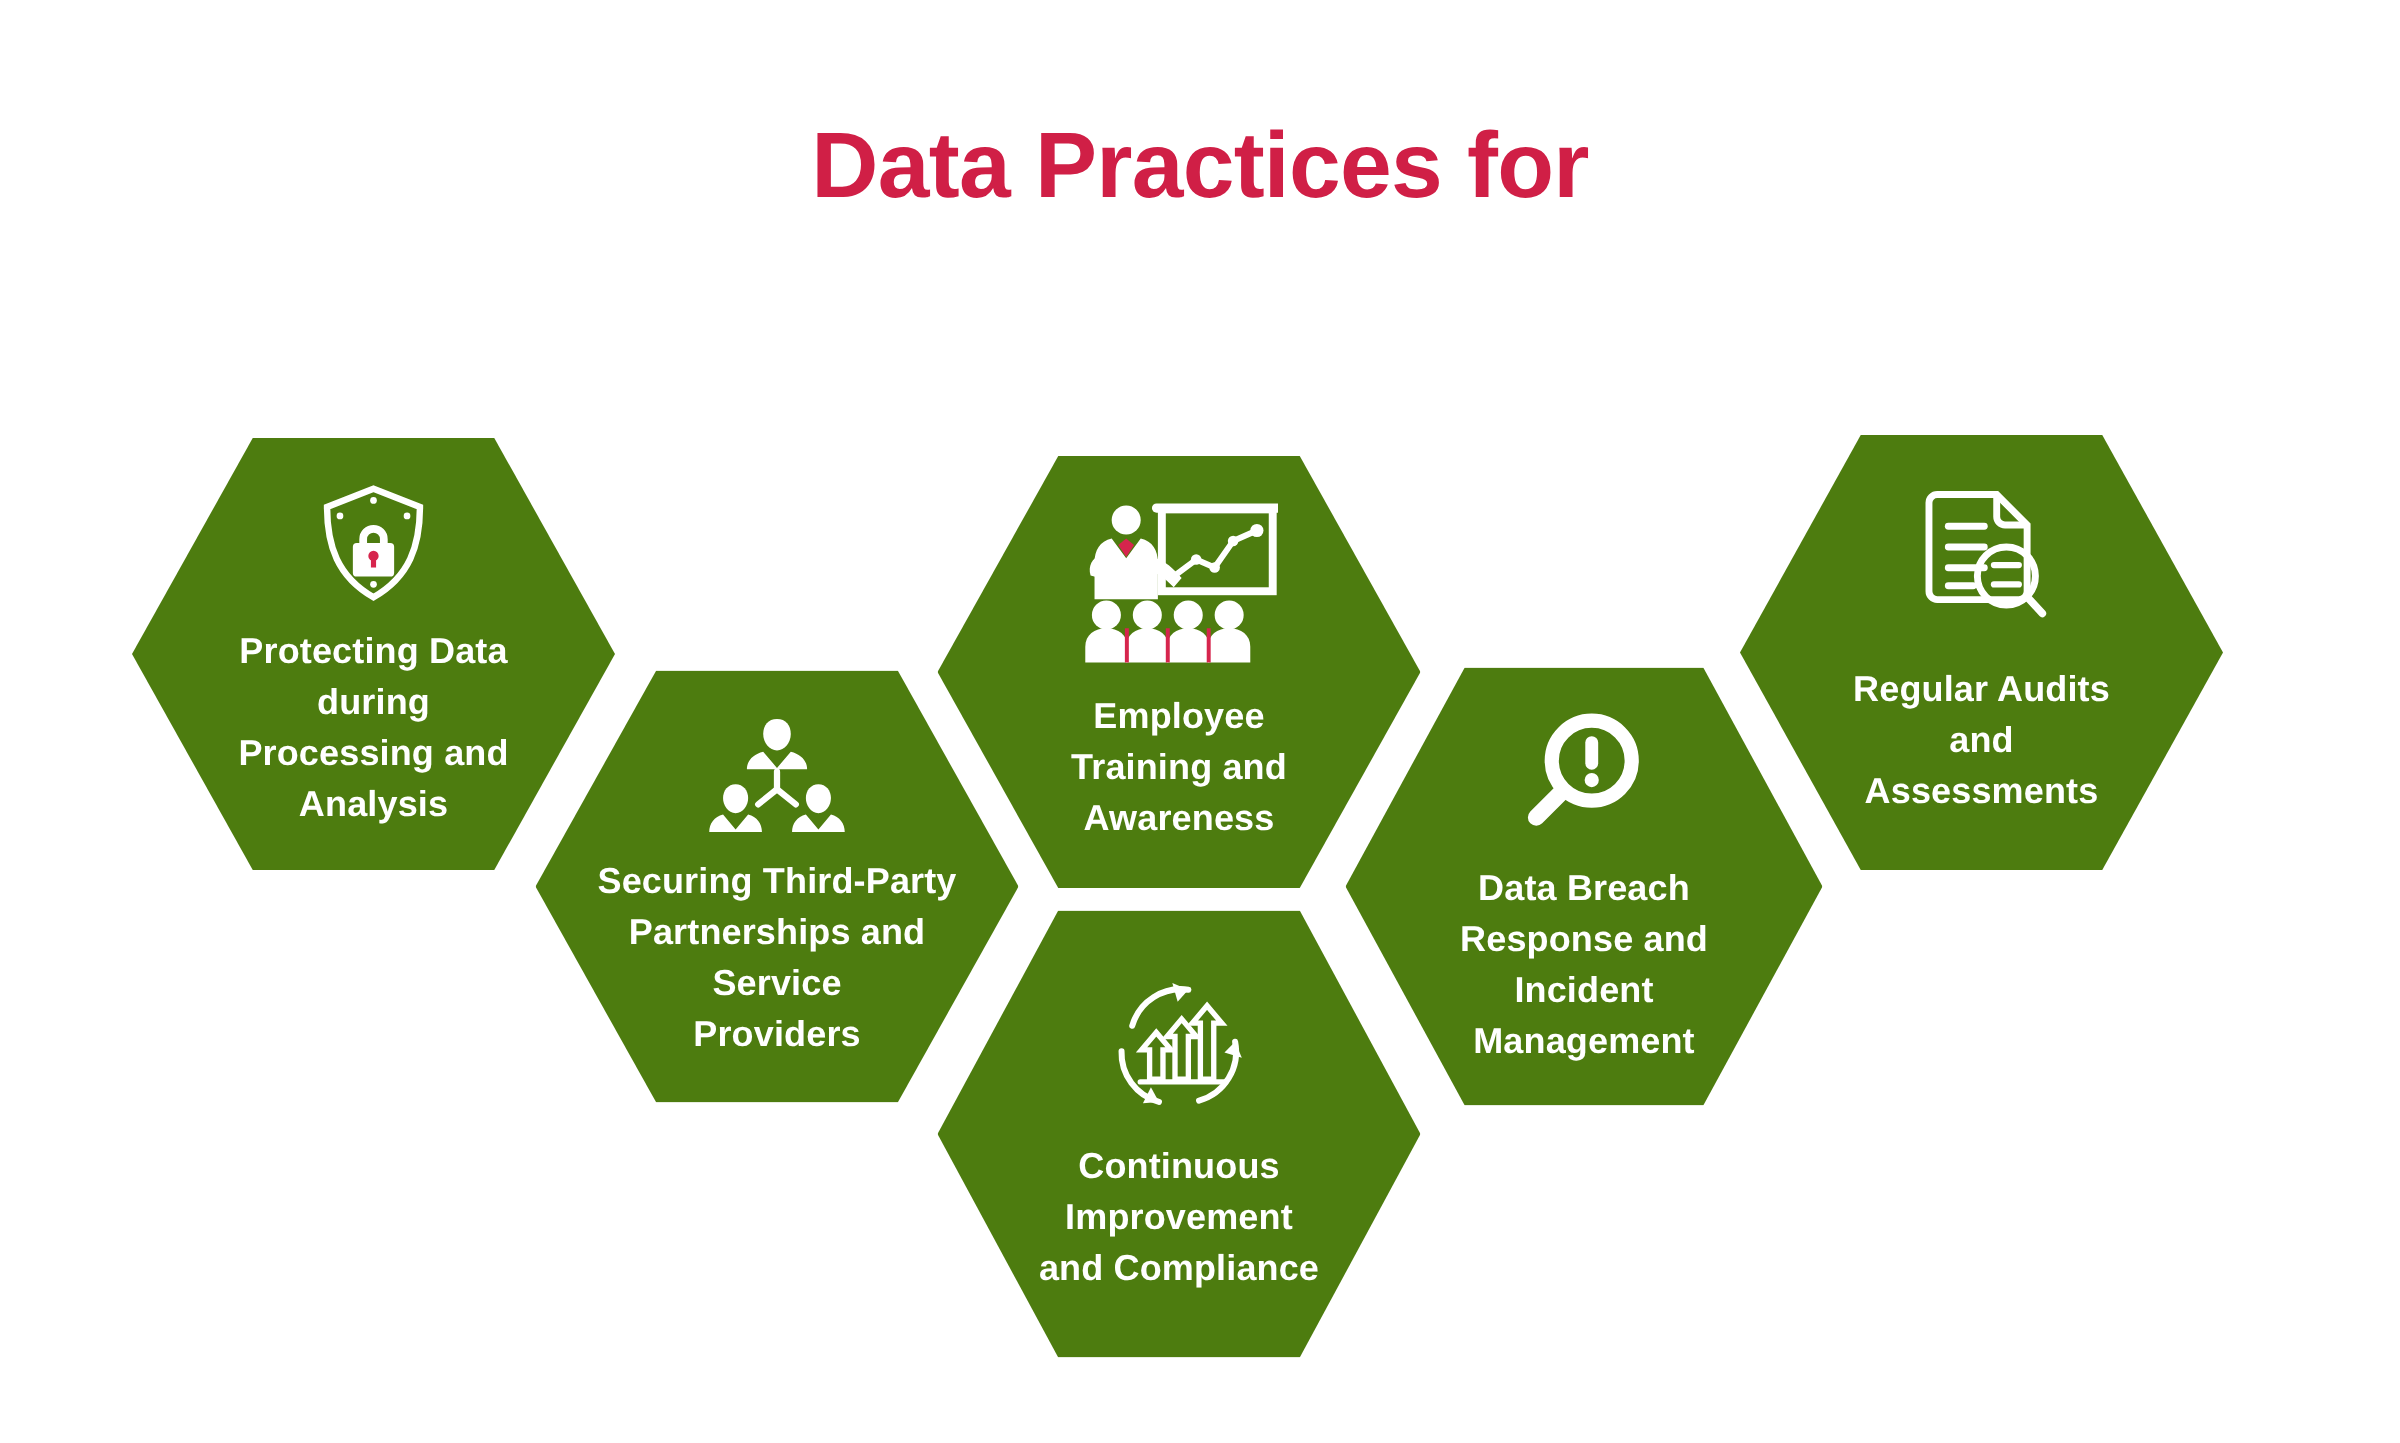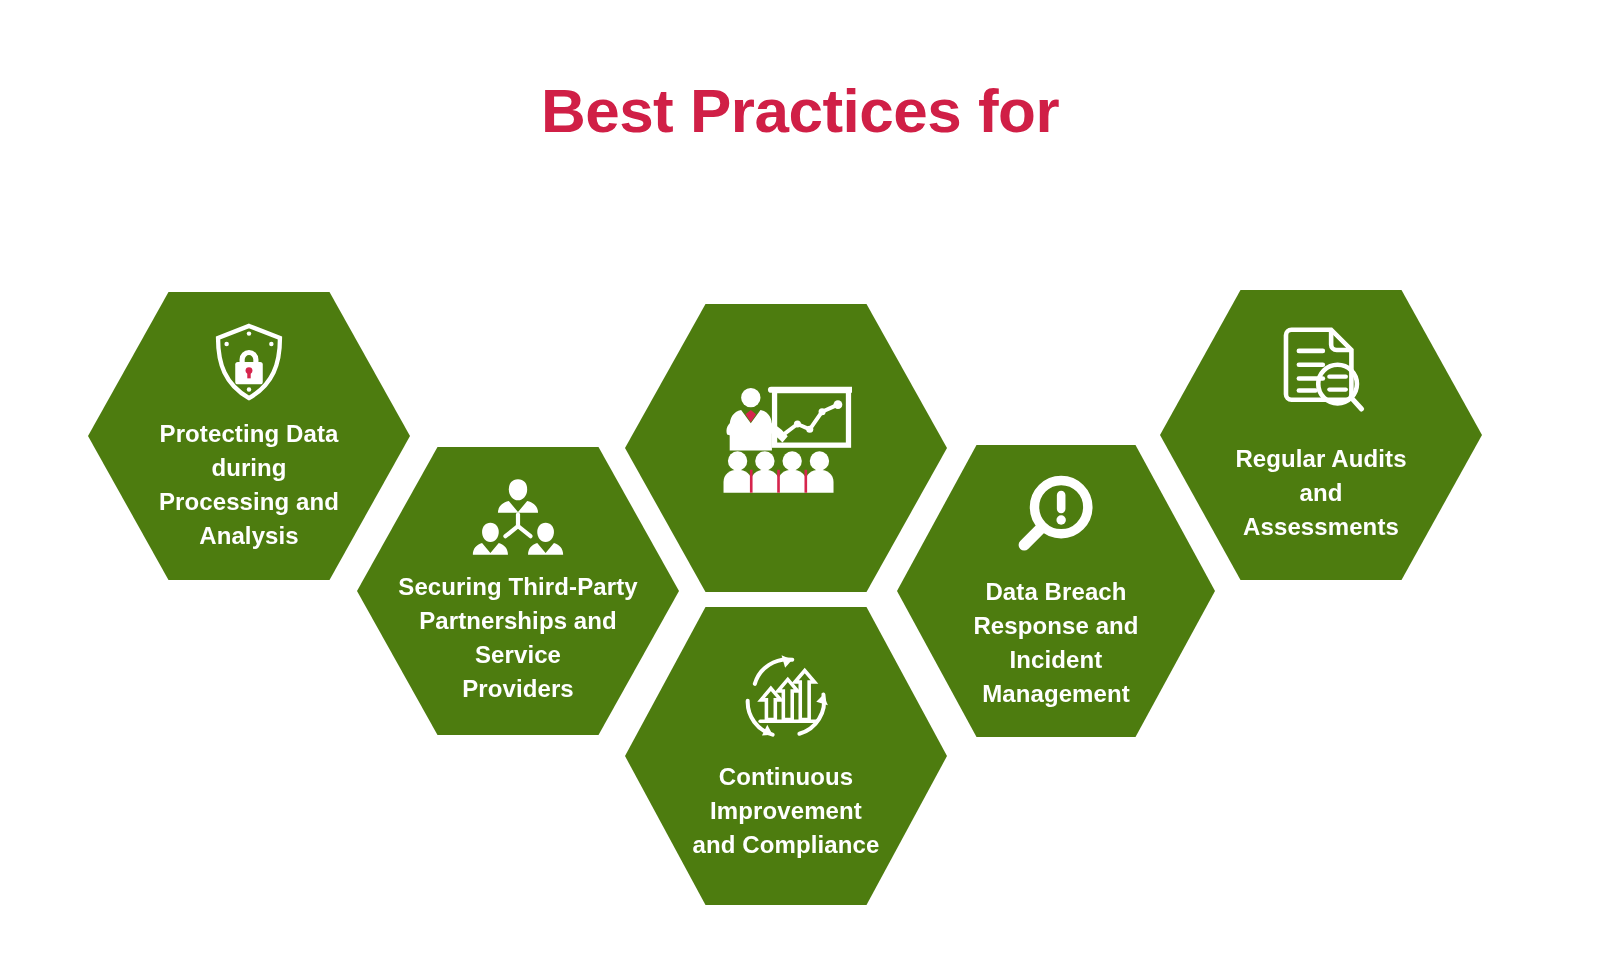--- a/index.html
+++ b/index.html
@@ -77,21 +77,21 @@
   #hex-3 .hex-icon { margin-bottom: 14px; }
   #hex-6 .hex-icon { margin-bottom: 18px; }
   #hex-5 .hex-icon { margin-bottom: 14px; }
 </style>
 </head>
 <body>
 
 <div id="canvas">
 
   <div id="title-block">
-    <div class="title-line">Best Practices for</div>
+    <div class="title-line">Data Practices for</div>
   </div>
 
   <div class="hex" id="hex-1">
     <span class="hex-icon">
       <svg width="86" height="86" viewBox="0 0 100 100">
         <path d="M50 8 L86 22 C86 52 78 76 50 92 C22 76 14 52 14 22 Z" fill="none" stroke="#ffffff" stroke-width="5"></path>
         <circle cx="50" cy="17" r="2.6" fill="#ffffff"></circle>
         <circle cx="24" cy="29" r="2.6" fill="#ffffff"></circle>
         <circle cx="76" cy="29" r="2.6" fill="#ffffff"></circle>
         <circle cx="50" cy="82" r="2.6" fill="#ffffff"></circle>
@@ -171,20 +171,23 @@
           <circle cx="113" cy="86" r="11"></circle>
           <path d="M97 122 v-12 c0 -9 7 -14 16 -14 c9 0 16 5 16 14 v12 z"></path>
         </g>
         <g stroke="#d6254d" stroke-width="3" fill="none">
           <line x1="35.5" y1="96" x2="35.5" y2="122"></line>
           <line x1="66.5" y1="96" x2="66.5" y2="122"></line>
           <line x1="97.5" y1="96" x2="97.5" y2="122"></line>
         </g>
       </svg>
     </span>
+    <div class="hex-label">Employee
+Training and
+Awareness</div>
   </div>
 
   <div class="hex" id="hex-4">
     <span class="hex-icon">
       <svg width="98" height="98" viewBox="0 0 110 110">
 
         <g fill="none" stroke="#ffffff" stroke-width="4.5" stroke-linecap="round">
           <path d="M20 38 A38 38 0 0 1 62 11"></path>
           <path d="M97 50 A38 38 0 0 1 70 94"></path>
           <path d="M40 95 A38 38 0 0 1 12 57"></path>

